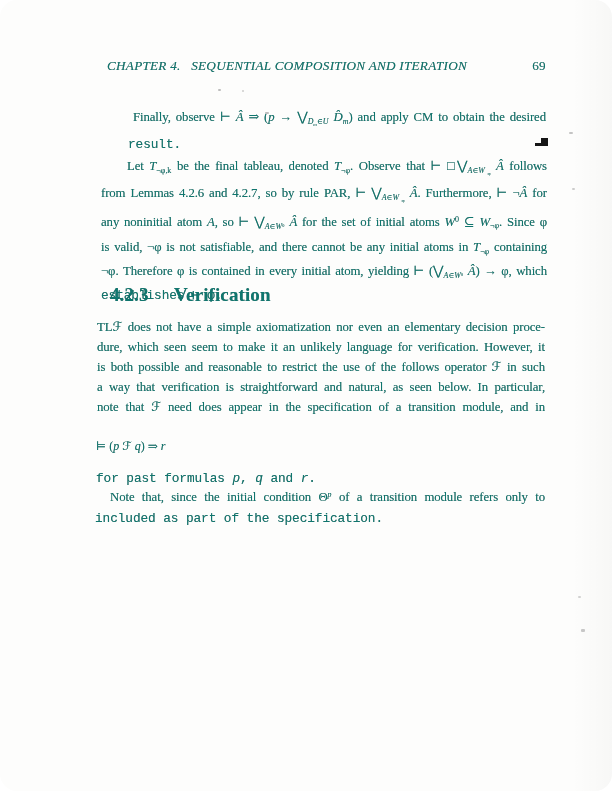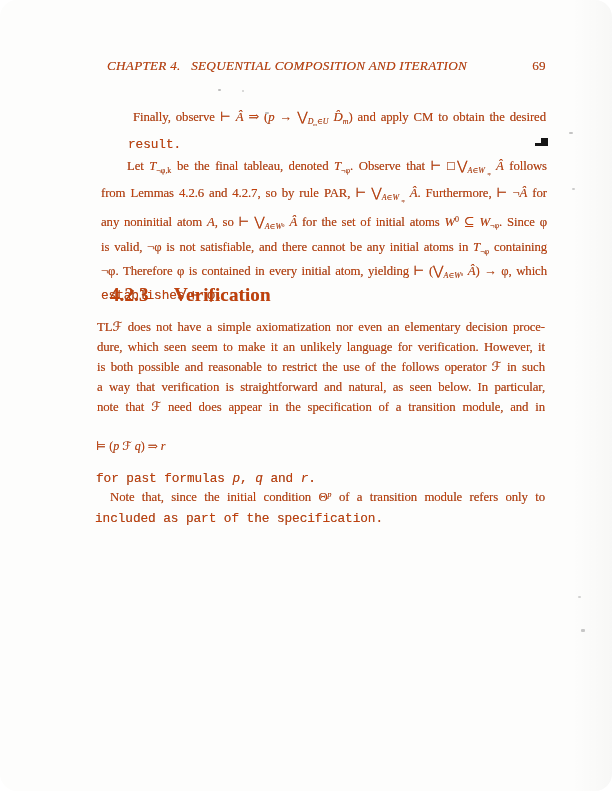--- a/index.html
+++ b/index.html
@@ -3,21 +3,21 @@
 <meta charset="utf-8">
 <style>
   html, body { margin: 0; padding: 0; background: #ffffff; }
   .page {
     position: relative;
     width: 612px;
     height: 791px;
     background: #fdfdfc;
     overflow: hidden;
     font-family: "Liberation Serif", "DejaVu Serif", "DejaVu Sans", serif;
-    color: #c2410c;
+    color: #0f766e;
     text-shadow: 0 0 0.3px rgba(25,25,25,0.45);
     border-radius: 17px;
   }
   .page::after { 
     content: "";
     position: absolute; top: 0; right: 0; bottom: 0; width: 40px;
     background: linear-gradient(90deg, rgba(0,0,0,0) 0%, rgba(0,0,0,0.025) 100%);
     pointer-events: none;
   }
   .running-header {

